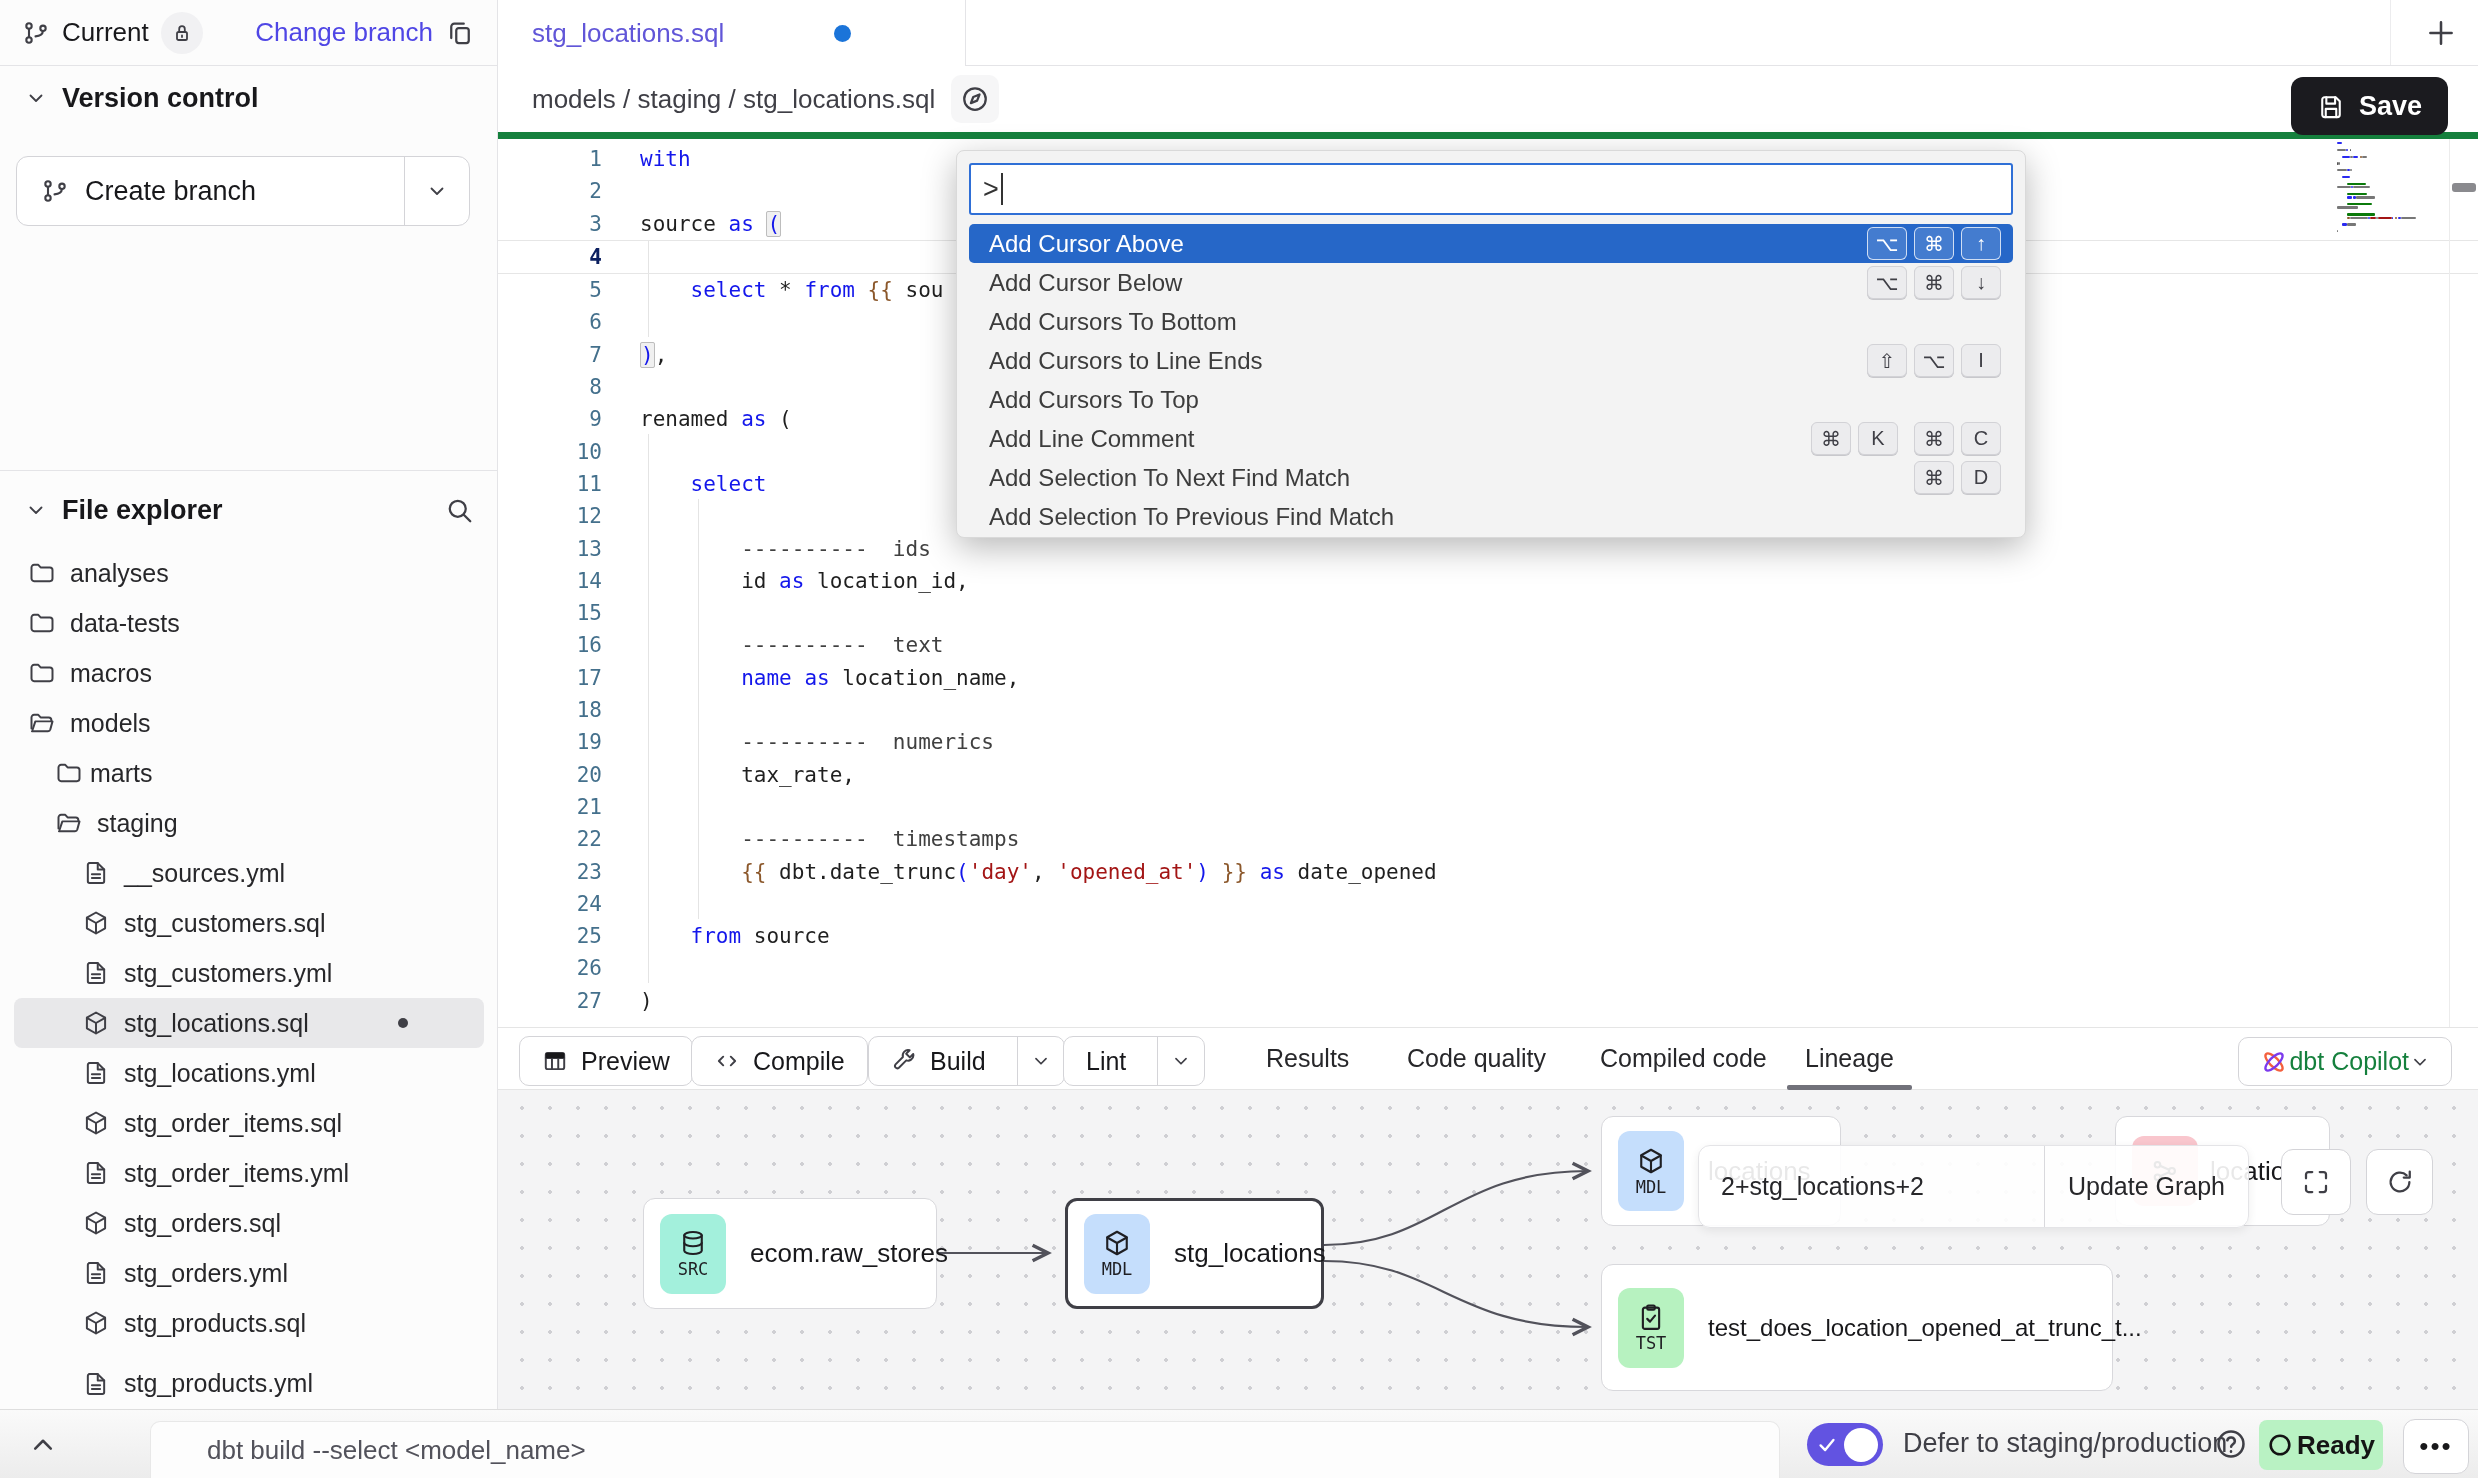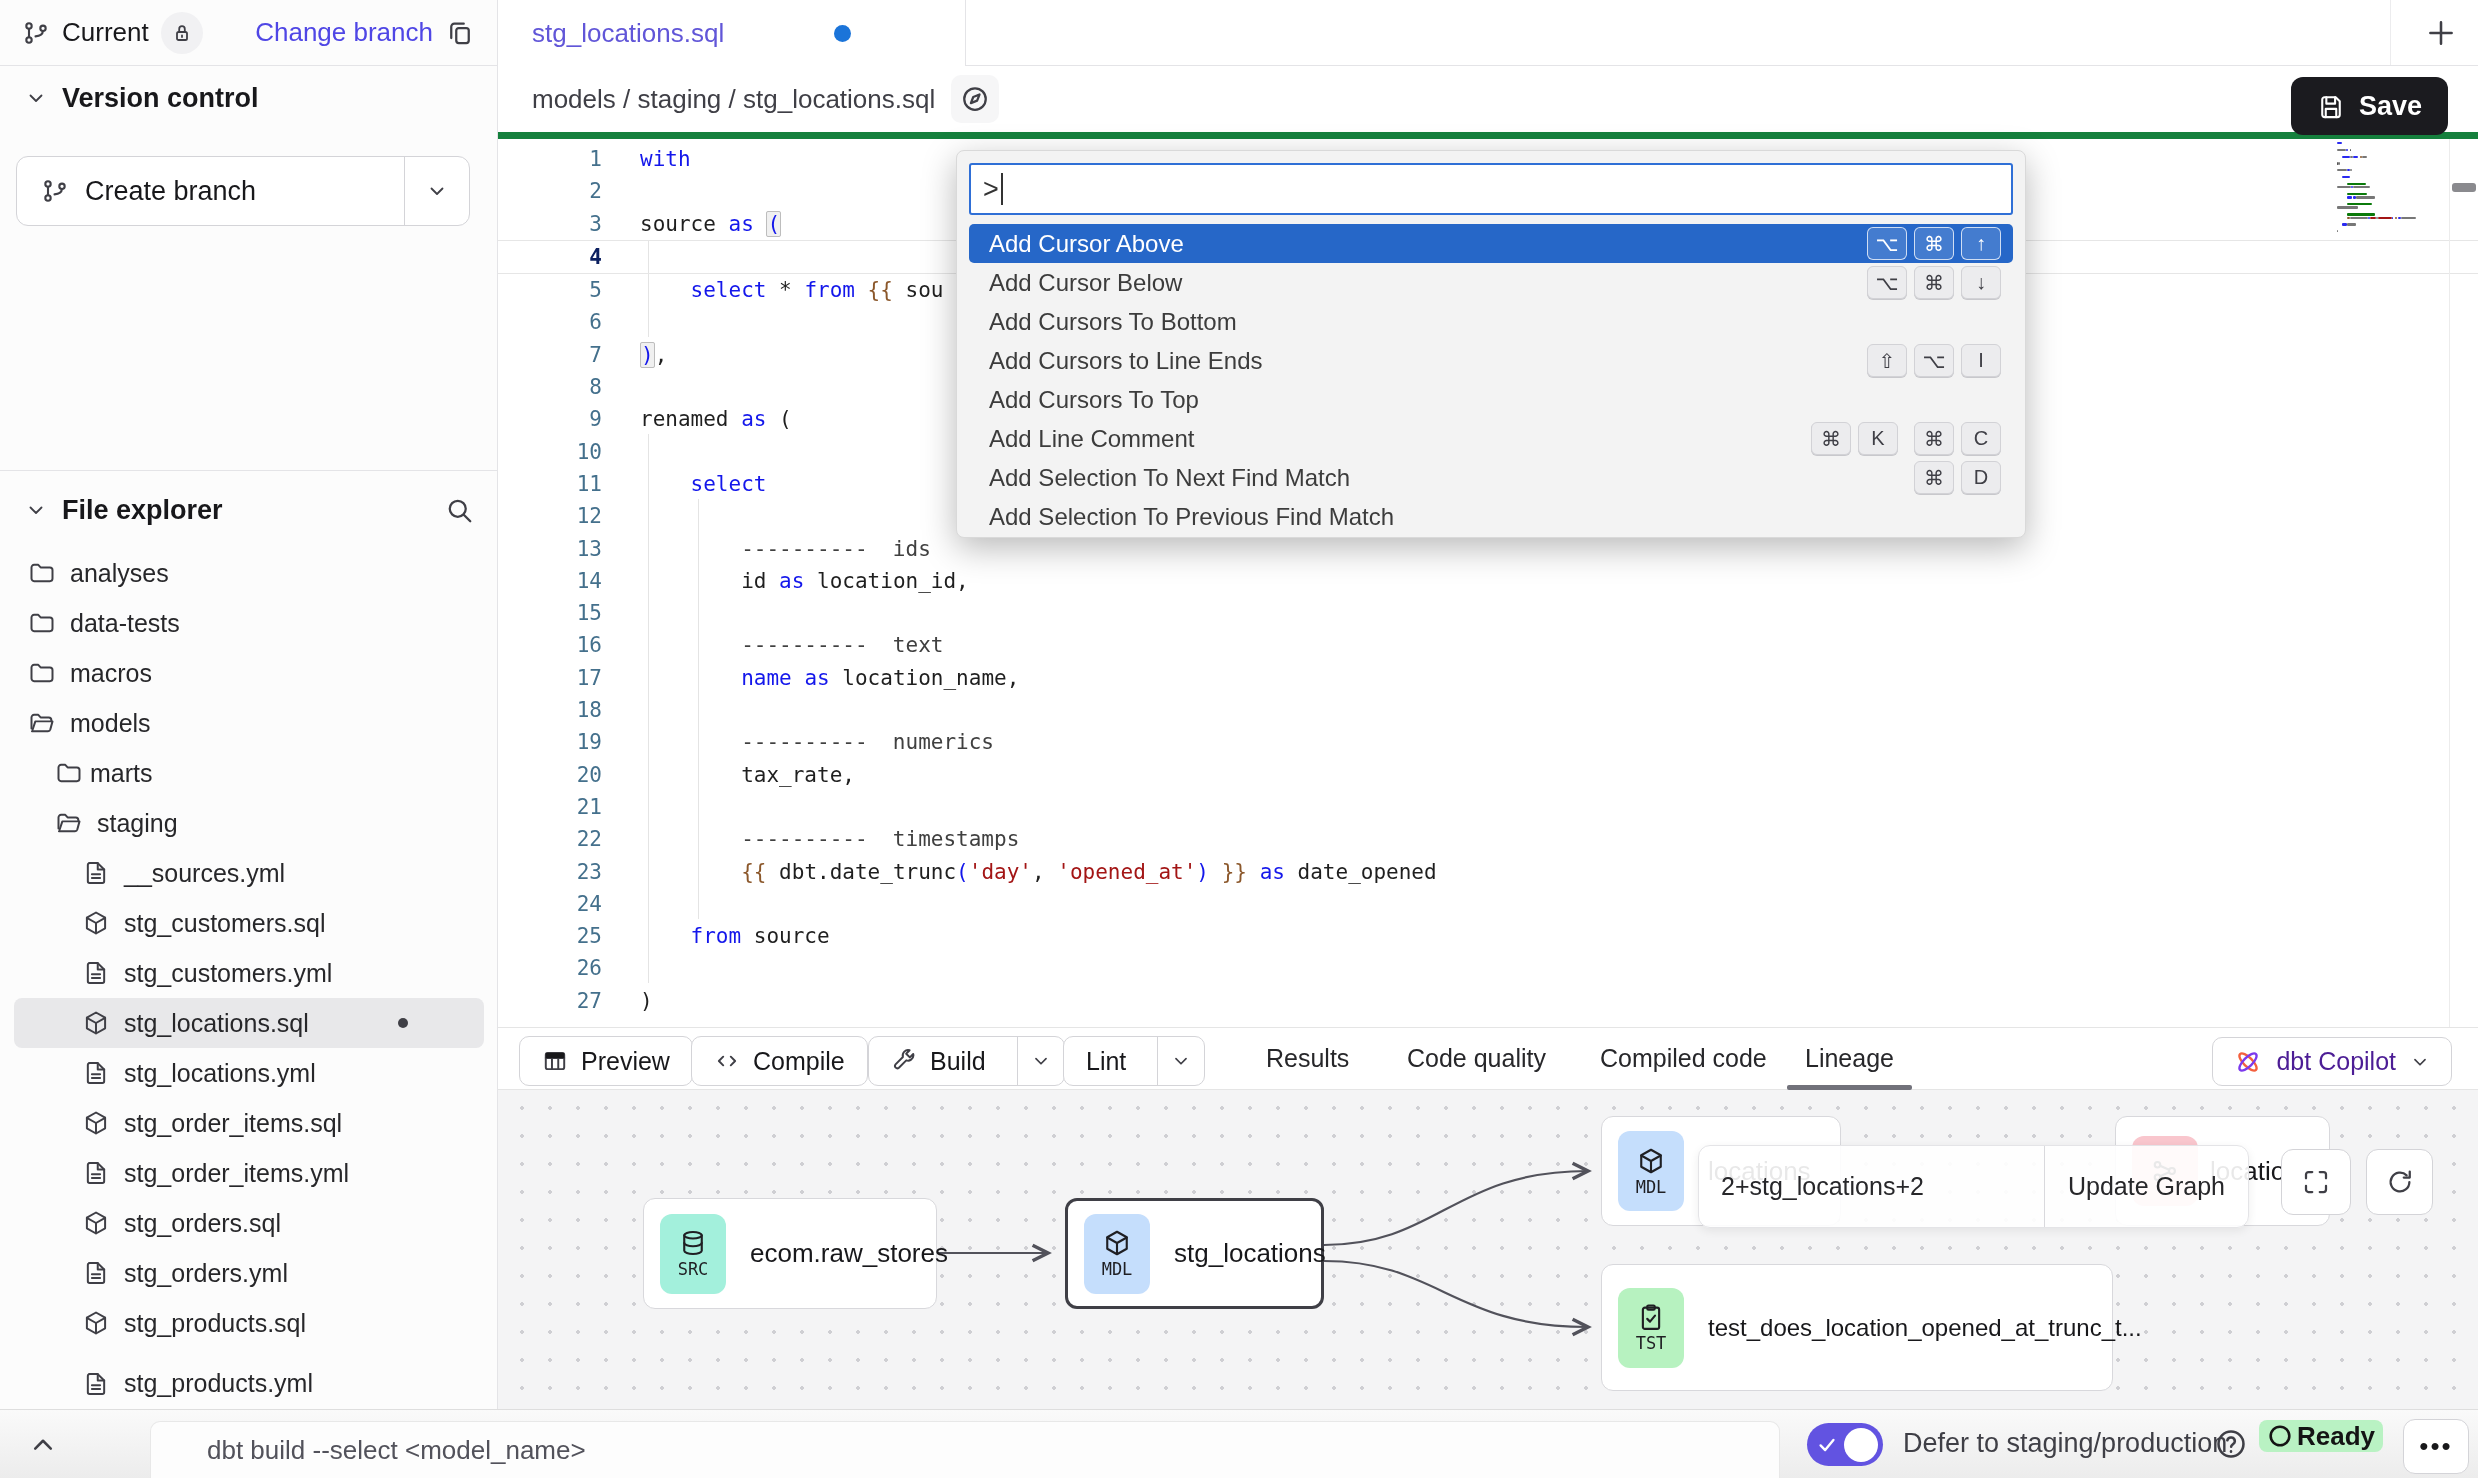--- a/index.html
+++ b/index.html
@@ -91,21 +91,21 @@
            border-top:1px solid #e5e5e5;border-bottom:1px solid #e5e5e5;box-sizing:border-box}
   .tbtn{position:absolute;top:8px;height:50px;background:#fff;border:1px solid #d4d4d8;border-radius:10px;
         display:flex;align-items:center;gap:13px;font-size:25px;color:#18181b;box-sizing:border-box;
         font-family:"Liberation Sans",sans-serif;padding:0 22px}
   .tbtn .split{height:100%;border-left:1px solid #d4d4d8;display:flex;align-items:center;
                justify-content:center;width:46px;margin-left:18px;margin-right:-22px}
   .ptab{position:absolute;top:0;height:61px;display:flex;align-items:center;padding:0 18px;
         font-size:25px;color:#27272a}
   .ptab.active:after{content:"";position:absolute;left:0;right:0;bottom:-1px;height:5px;background:#71717a;border-radius:2px}
   .copilot{position:absolute;right:26px;top:9px;height:49px;border:1px solid #d4d4d8;border-radius:10px;
-           background:#fff;display:flex;align-items:center;gap:13px;padding:0 20px;font-size:25px;color:#4c1d95;
+           background:#fff;display:flex;align-items:center;gap:0;padding:0 20px;font-size:25px;color:#15803d;
            font-family:"Liberation Sans",sans-serif}
   
   .canvas{position:absolute;left:498px;top:1090px;width:1980px;height:319px;background:#f4f4f5;
           background-image:radial-gradient(#cfcfd3 1.6px,transparent 1.7px);background-size:28px 28px;
           background-position:10px 4px;overflow:hidden}
   .edges{position:absolute;left:0;top:0;width:100%;height:100%}
   .node{position:absolute;background:#fff;border:1.5px solid #d8d8dc;border-radius:12px;
         display:flex;align-items:center;box-sizing:border-box}
   .node.sel{border:3px solid #3f3f46}
   .nlabel{font-size:26px;color:#18181b;margin-left:24px;white-space:nowrap}
@@ -129,21 +129,21 @@
   .cmd-panel{position:absolute;left:150px;top:11px;width:1630px;height:58px;background:#fdfdfd;
              border:1px solid #e8e8e8;border-bottom:none;border-radius:10px 10px 0 0;display:flex;
              align-items:center;box-sizing:border-box}
   .cmd-text{margin-left:56px;font-size:26px;color:#52525b}
   .toggle{position:absolute;left:1807px;top:13px;width:76px;height:43px;border-radius:22px;background:#6253e1}
   .toggle .knob{position:absolute;right:5px;top:4.5px;width:34px;height:34px;border-radius:50%;background:#fff}
   .toggle svg{position:absolute;left:9px;top:11px;width:22px;height:22px;stroke:#fff;fill:none;
               stroke-width:2.6;stroke-linecap:round;stroke-linejoin:round}
   .defer-label{position:absolute;left:1903px;top:18px;font-size:27px;color:#3f3f46}
   .help{position:absolute;left:2214px;top:17px;width:34px;height:34px}
-  .ready-pill{position:absolute;left:2259px;top:10px;width:124px;height:32px;background:#b9f2c3;border-radius:8px;
+  .ready-pill{position:absolute;left:2259px;top:10px;width:124px;height:50px;background:#b9f2c3;border-radius:8px;
               display:flex;align-items:center;justify-content:center;gap:4px;font-size:26px;font-weight:600;color:#141414}
   .dots-btn{position:absolute;left:2403px;top:9px;width:64px;height:53px;background:#fff;border:1px solid #d4d4d8;
             border-radius:12px;display:flex;align-items:center;justify-content:center;font-size:26px;
             letter-spacing:2px;color:#18181b;font-family:"Liberation Sans",sans-serif}
 </style>
 </head>
 <body>
 
 <svg width="0" height="0" style="position:absolute">
   <defs>

